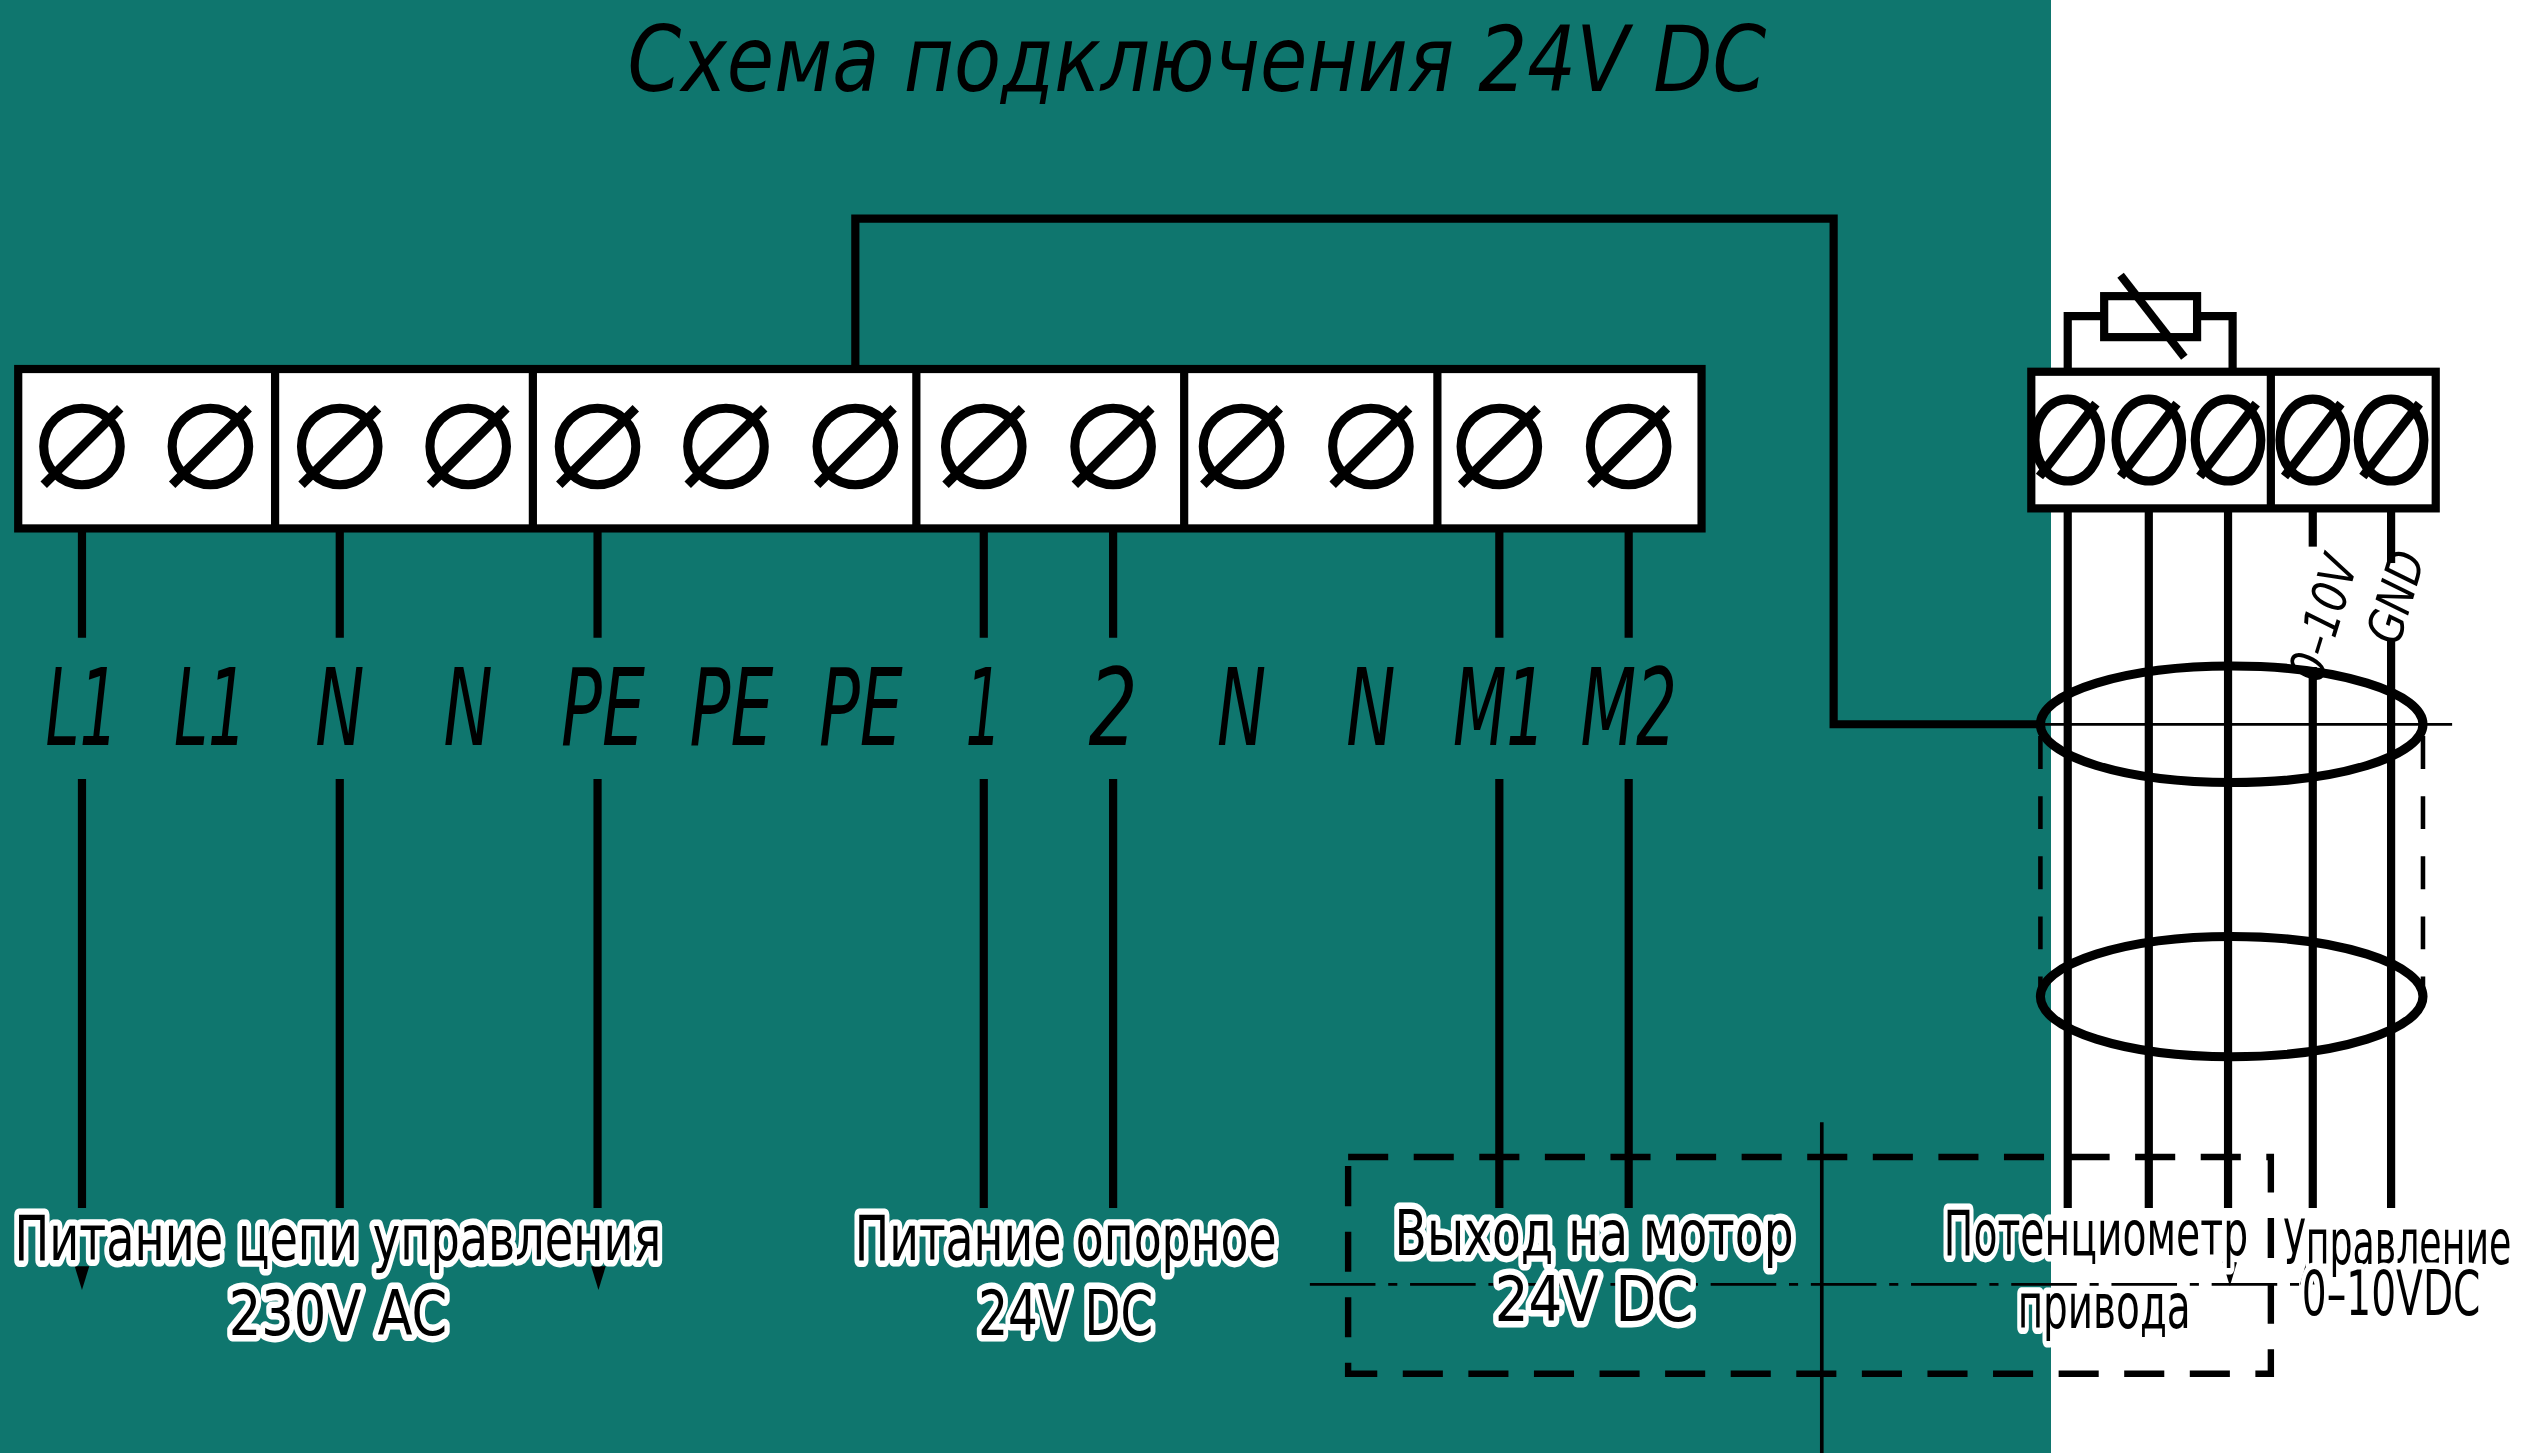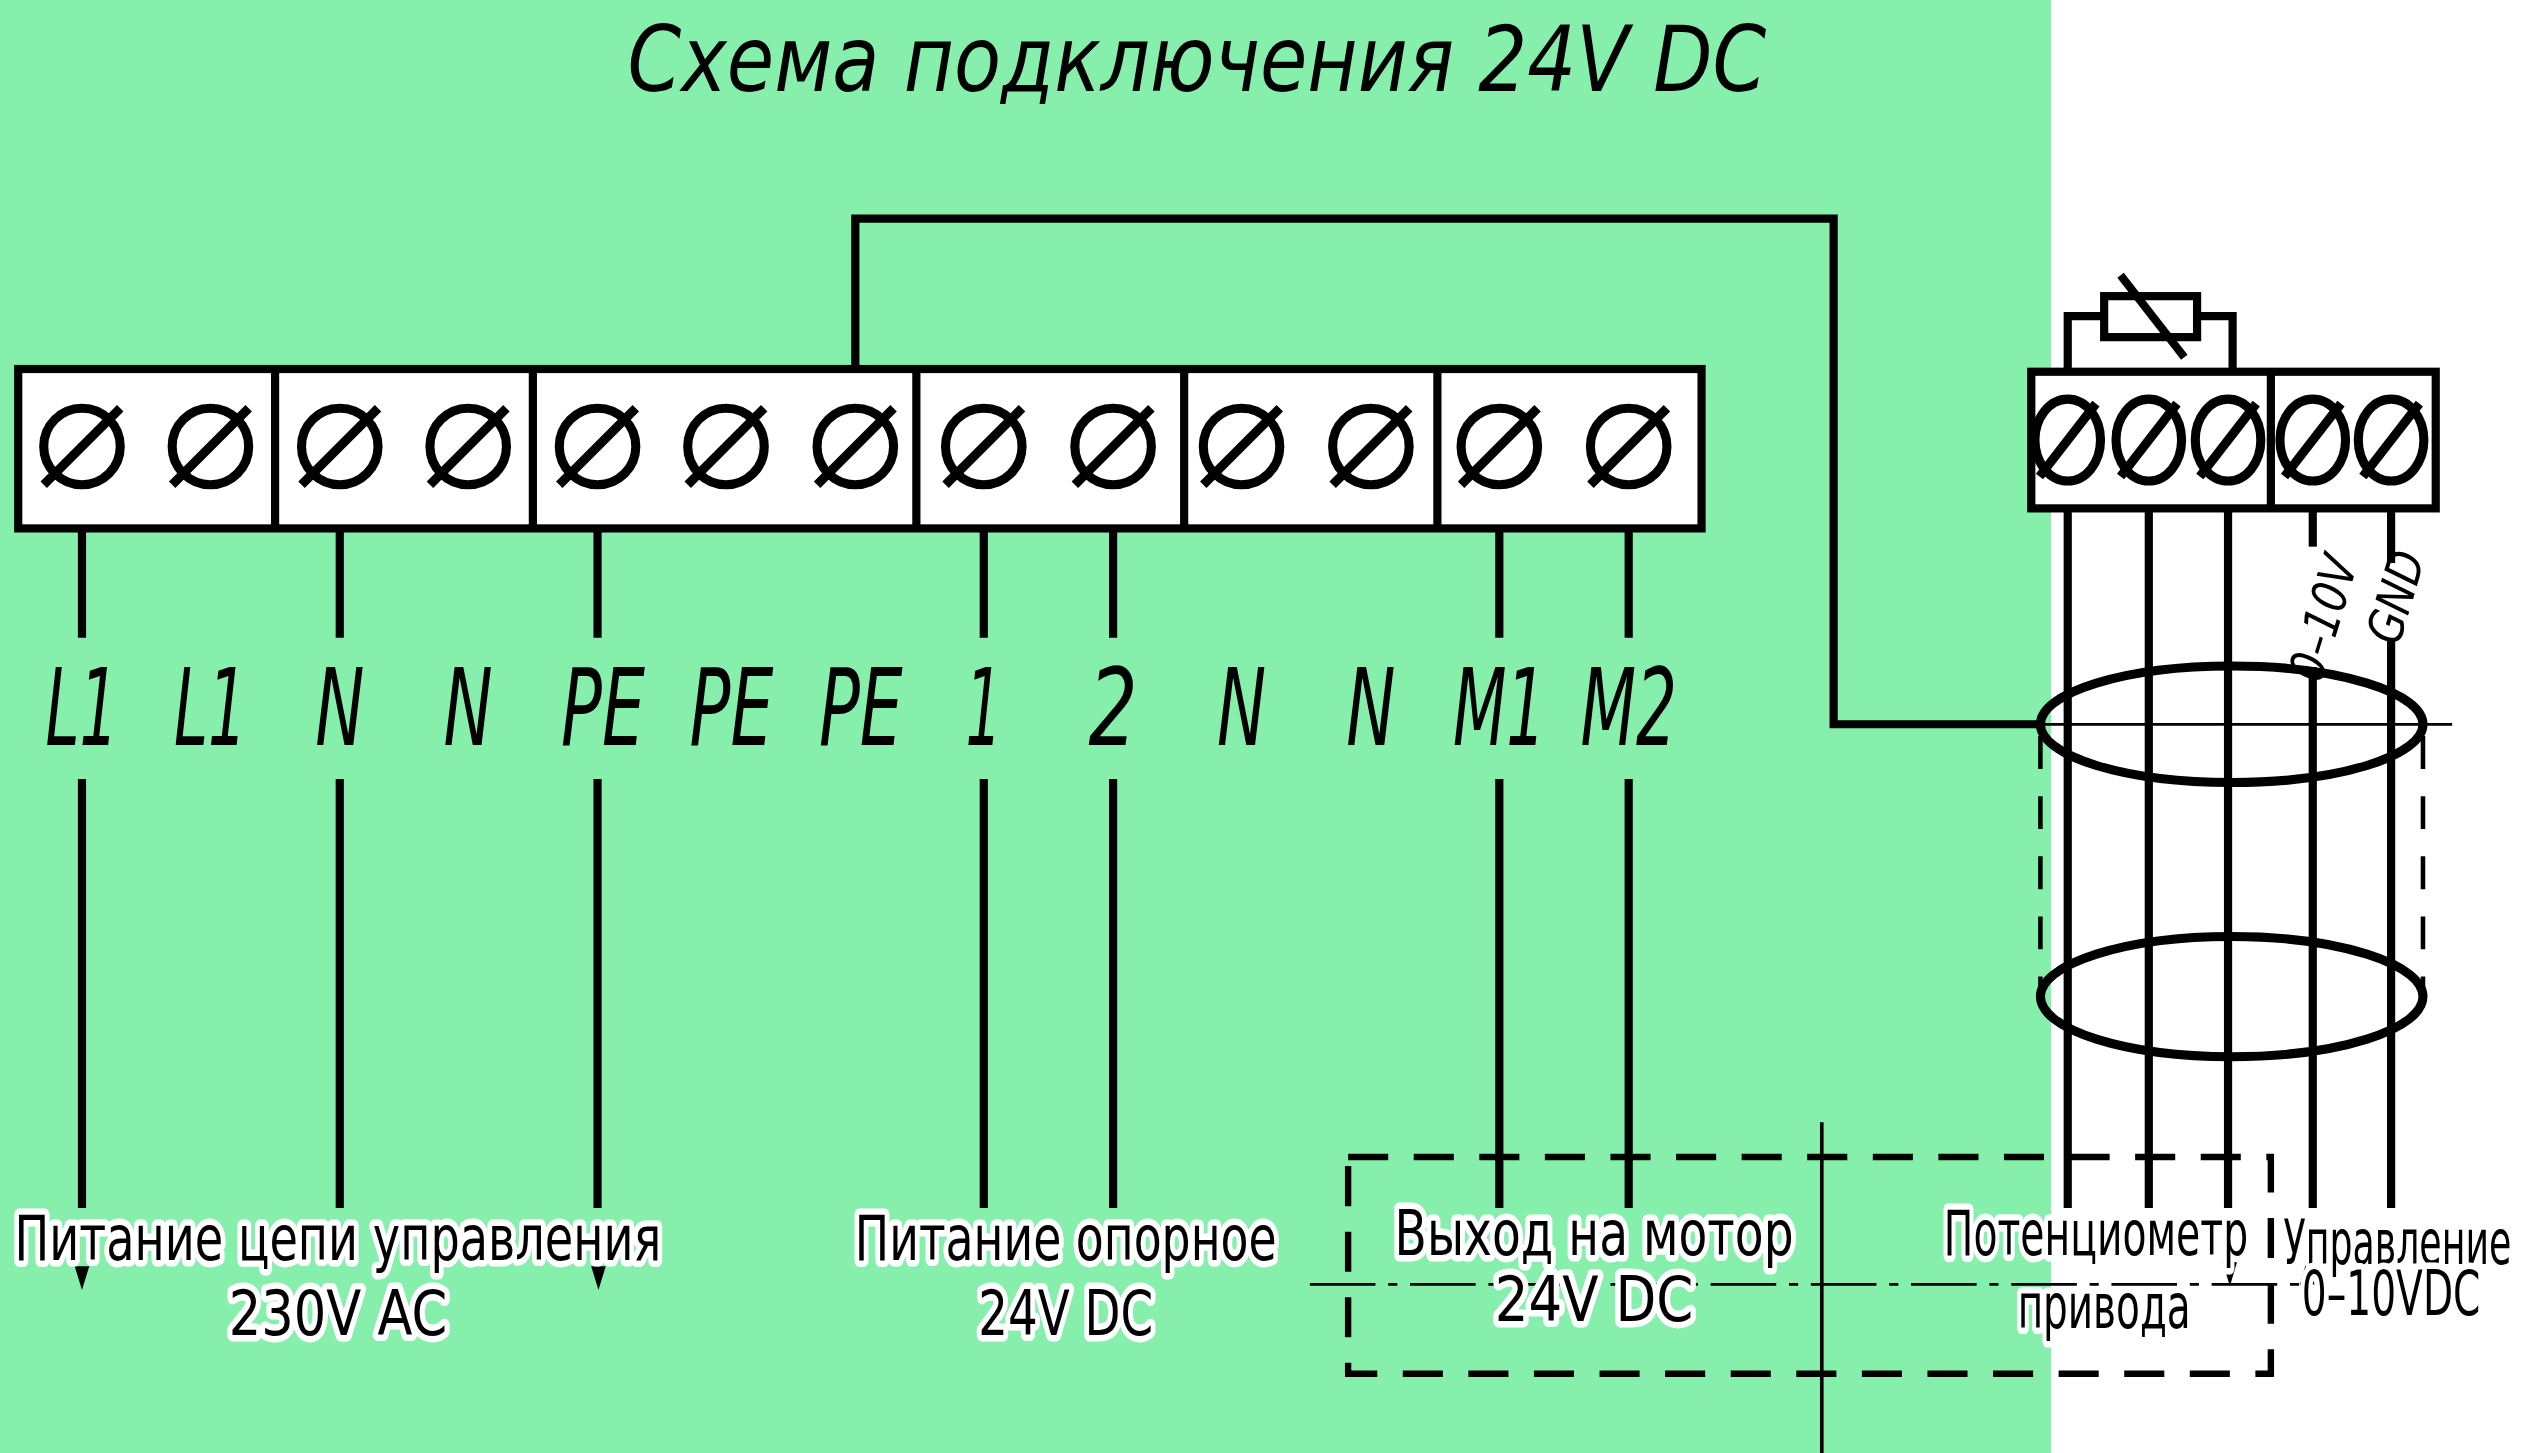--- a/index.html
+++ b/index.html
@@ -1,16 +1,16 @@
 <!DOCTYPE html>
 <html style="font-size:14.6px"><head>
 <meta charset="utf-8">
 <style>
   html,body{margin:0;padding:0;background:#ffffff;}
-  .stage{width:2051px;height:1454px;position:relative;background:#86efac;}
+  .stage{width:2051px;height:1454px;position:relative;background:#0f766e;}
   svg{display:block;}
   text{fill:#000;font-family:"DejaVu Sans", sans-serif;}
   .w    {stroke:#000;stroke-width:9;fill:none;}
   .thin {stroke:#000;stroke-width:3;fill:none;}
   .thin4{stroke:#000;stroke-width:4;fill:none;}
   .blk  {fill:#fff;stroke:#000;stroke-width:9;}
   .screw{fill:none;stroke:#000;stroke-width:10;}
   .dashbox{fill:none;stroke:#000;stroke-width:7;stroke-dasharray:44 28;}
   .dashside{stroke:#000;stroke-width:5;fill:none;stroke-dasharray:36 30;}
   .centerline{stroke:#000;stroke-width:3;fill:none;stroke-dasharray:72 14 10 14;}

